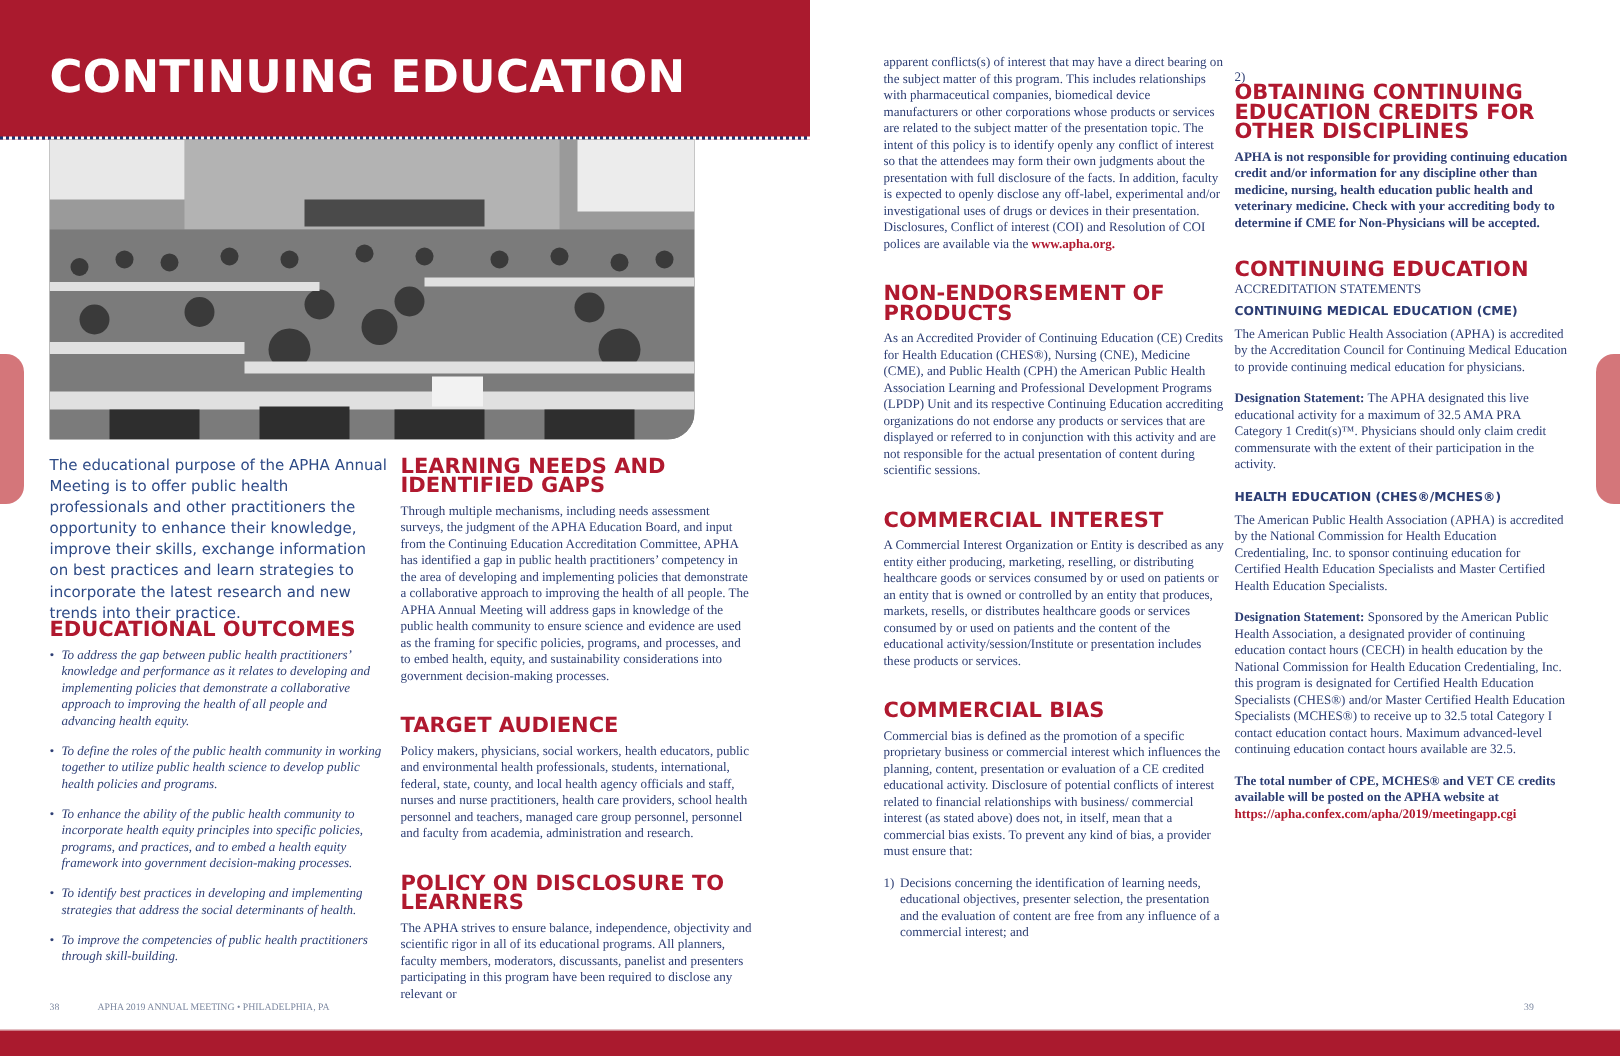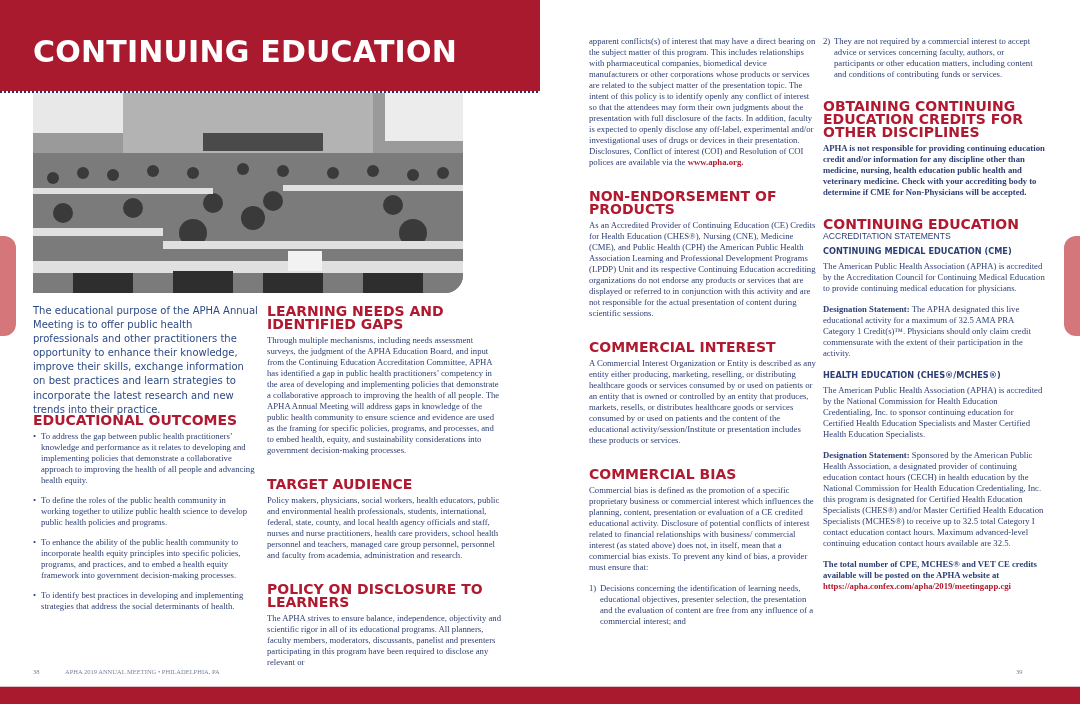--- a/index.html
+++ b/index.html
@@ -23,28 +23,28 @@
     font-size: 10px; line-height: 14.1px; color: #2d4a86; }
 
   .col { position: absolute; }
   .col1 { left: 33px; top: 414px; width: 222px; }
   .col2 { left: 267px; top: 305px; width: 235px; }
   .col3 { left: 589px; top: 36px; width: 227px; }
   .col4 { left: 823px; top: 36px; width: 222px; }
 
   h2 { font-family: "DejaVu Sans", sans-serif; font-weight: bold; color: #b0192f; font-size: 14px; line-height: 13px; letter-spacing: 0; margin-bottom: 4px; }
   h2.sub { color: #2d3e74; font-size: 8.2px; margin-bottom: 3px; }
-  .subtitle { font-family: Liberation Sans, sans-serif; color: #2d3e74; font-size: 8.6px; line-height: 11px; }
+  .subtitle { font-family: Liberation Serif, serif; color: #2d3e74; font-size: 8.6px; line-height: 11px; }
 
   p, li { font-size: 8.7px; line-height: 11px; color: #2d3e74; }
   p { margin-bottom: 10px; }
   .bold { font-weight: bold; }
   a { color: #b0192f; text-decoration: none; font-weight: bold; }
 
-  ul.bullets { list-style: none; }
+  ul.bullets { list-style: none; font-style: italic; }
   ul.bullets li { position: relative; padding-left: 8px; margin-bottom: 9px; }
   ul.bullets li::before { content: "\2022"; position: absolute; left: 0; top: 0; }
 
   ol.numbered { list-style: none; }
   ol.numbered li { position: relative; padding-left: 11px; margin-bottom: 10px; }
   ol.numbered li .num { position: absolute; left: 0; top: 0; }
 
   .footer-text { position: absolute; top: 668px; font-family: Liberation Serif, serif; font-size: 6.5px; color: #7a869f; }
   .footer-rule { position: absolute; left: 0; top: 686px; width: 1080px; height: 1px; background: #e3c0c4; }
   .footer-band { position: absolute; left: 0; top: 687px; width: 1080px; height: 17px; background: #aa1a2e; }
@@ -108,20 +108,21 @@
 
 <div class="intro">The educational purpose of the APHA Annual Meeting is to offer public health professionals and other practitioners the opportunity to enhance their knowledge, improve their skills, exchange information on best practices and learn strategies to incorporate the latest research and new trends into their practice.</div>
 
 <div class="col col1">
   <h2>EDUCATIONAL OUTCOMES</h2>
   <ul class="bullets">
     <li>To address the gap between public health practitioners’ knowledge and performance as it relates to developing and implementing policies that demonstrate a collaborative approach to improving the health of all people and advancing health equity.</li>
     <li>To define the roles of the public health community in working together to utilize public health science to develop public health policies and programs.</li>
     <li>To enhance the ability of the public health community to incorporate health equity principles into specific policies, programs, and practices, and to embed a health equity framework into government decision-making processes.</li>
     <li>To identify best practices in developing and implementing strategies that address the social determinants of health.</li>
+    <li>To improve the competencies of public health practitioners through skill-building.</li>
   </ul>
 </div>
 
 <div class="col col2">
   <h2>LEARNING NEEDS AND IDENTIFIED GAPS</h2>
   <p style="margin-bottom:22px;">Through multiple mechanisms, including needs assessment surveys, the judgment of the APHA Education Board, and input from the Continuing Education Accreditation Committee, APHA has identified a gap in public health practitioners’ competency in the area of developing and implementing policies that demonstrate a collaborative approach to improving the health of all people. The APHA Annual Meeting will address gaps in knowledge of the public health community to ensure science and evidence are used as the framing for specific policies, programs, and processes, and to embed health, equity, and sustainability considerations into government decision-making processes.</p>
   <h2>TARGET AUDIENCE</h2>
   <p style="margin-bottom:22px;">Policy makers, physicians, social workers, health educators, public and environmental health professionals, students, international, federal, state, county, and local health agency officials and staff, nurses and nurse practitioners, health care providers, school health personnel and teachers, managed care group personnel, personnel and faculty from academia, administration and research.</p>
   <h2>POLICY ON DISCLOSURE TO LEARNERS</h2>
   <p>The APHA strives to ensure balance, independence, objectivity and scientific rigor in all of its educational programs. All planners, faculty members, moderators, discussants, panelist and presenters participating in this program have been required to disclose any relevant or</p>
@@ -138,21 +139,21 @@
 
   <h2>COMMERCIAL BIAS</h2>
   <p>Commercial bias is defined as the promotion of a specific proprietary business or commercial interest which influences the planning, content, presentation or evaluation of a CE credited educational activity. Disclosure of potential conflicts of interest related to financial relationships with business/ commercial interest (as stated above) does not, in itself, mean that a commercial bias exists. To prevent any kind of bias, a provider must ensure that:</p>
   <ol class="numbered">
     <li><span class="num">1)</span><span>Decisions concerning the identification of learning needs, educational objectives, presenter selection, the presentation and the evaluation of content are free from any influence of a commercial interest; and</span></li>
   </ol>
 </div>
 
 <div class="col col4">
   <ol class="numbered" style="margin-bottom:20px;">
-    <li><span class="num">2)</span><span>They are not required by a commercial interest to accept advice or services concerning faculty, authors, or participants or other education matters, including content and conditions of contributing funds or services.</span></li>
+    <li><span class="num">2)</span></li>
   </ol>
 
   <h2>OBTAINING CONTINUING EDUCATION CREDITS FOR OTHER DISCIPLINES</h2>
   <p class="bold" style="margin-bottom:20px;">APHA is not responsible for providing continuing education credit and/or information for any discipline other than medicine, nursing, health education public health and veterinary medicine. Check with your accrediting body to determine if CME for Non-Physicians will be accepted.</p>
 
   <h2 style="margin-bottom:0;">CONTINUING EDUCATION</h2>
   <div class="subtitle" style="margin-bottom:3px;">ACCREDITATION STATEMENTS</div>
 
   <h2 class="sub">CONTINUING MEDICAL EDUCATION (CME)</h2>
   <p>The American Public Health Association (APHA) is accredited by the Accreditation Council for Continuing Medical Education to provide continuing medical education for physicians.</p>

